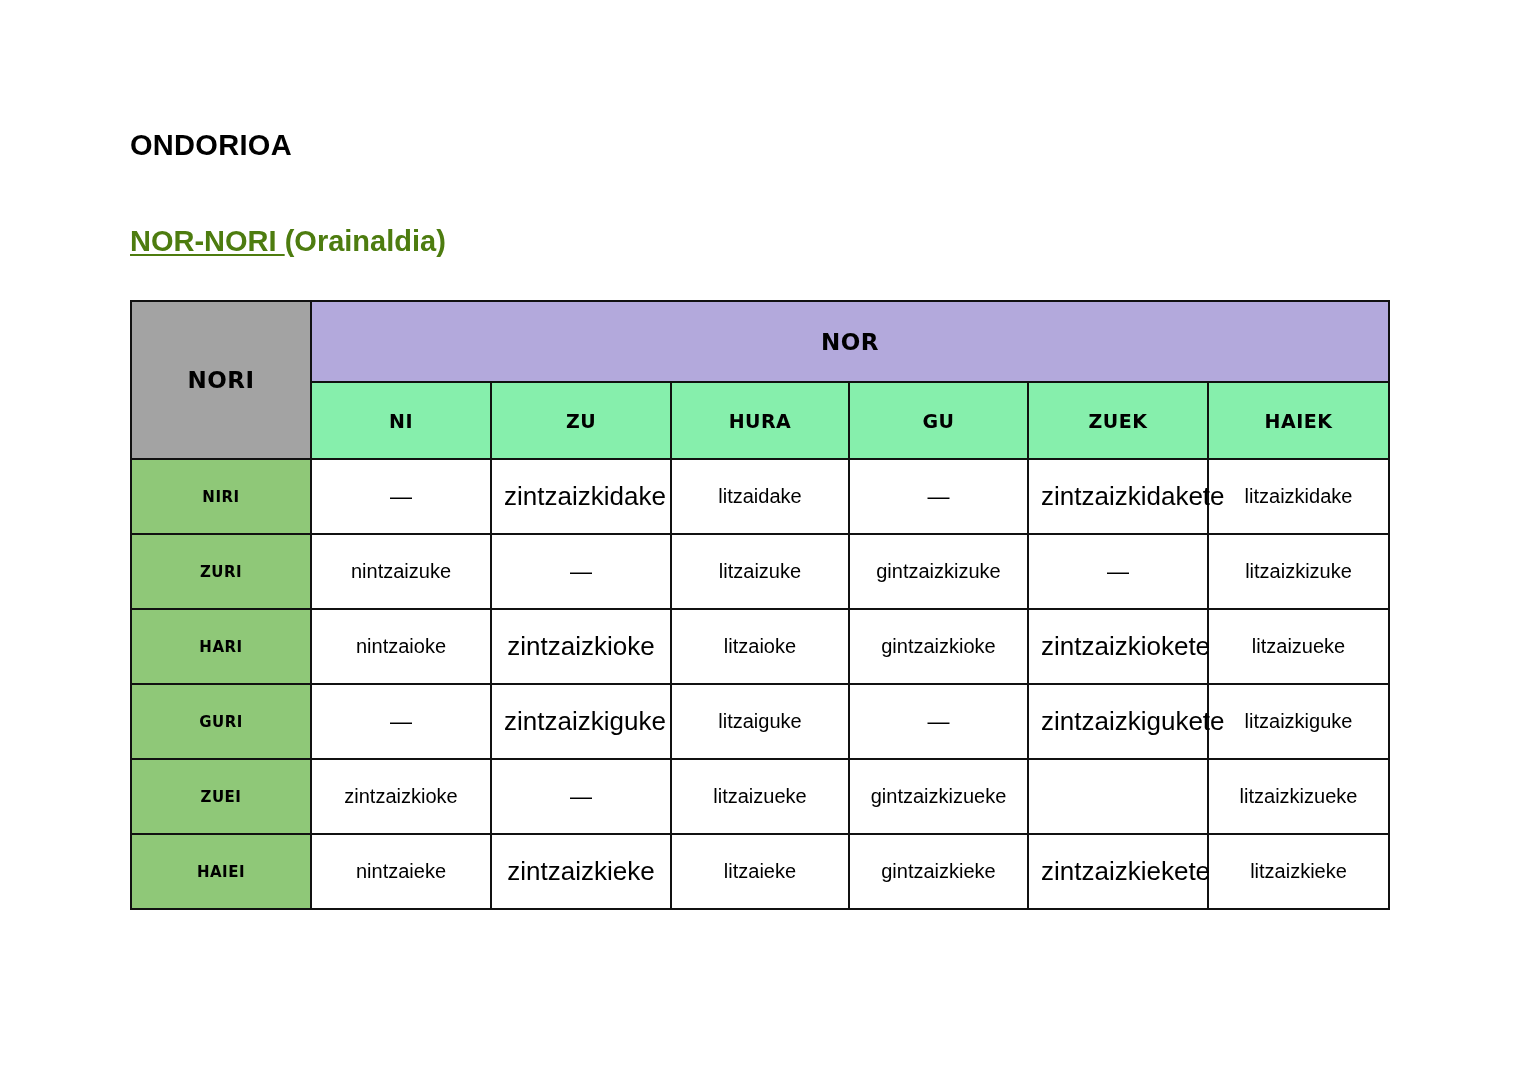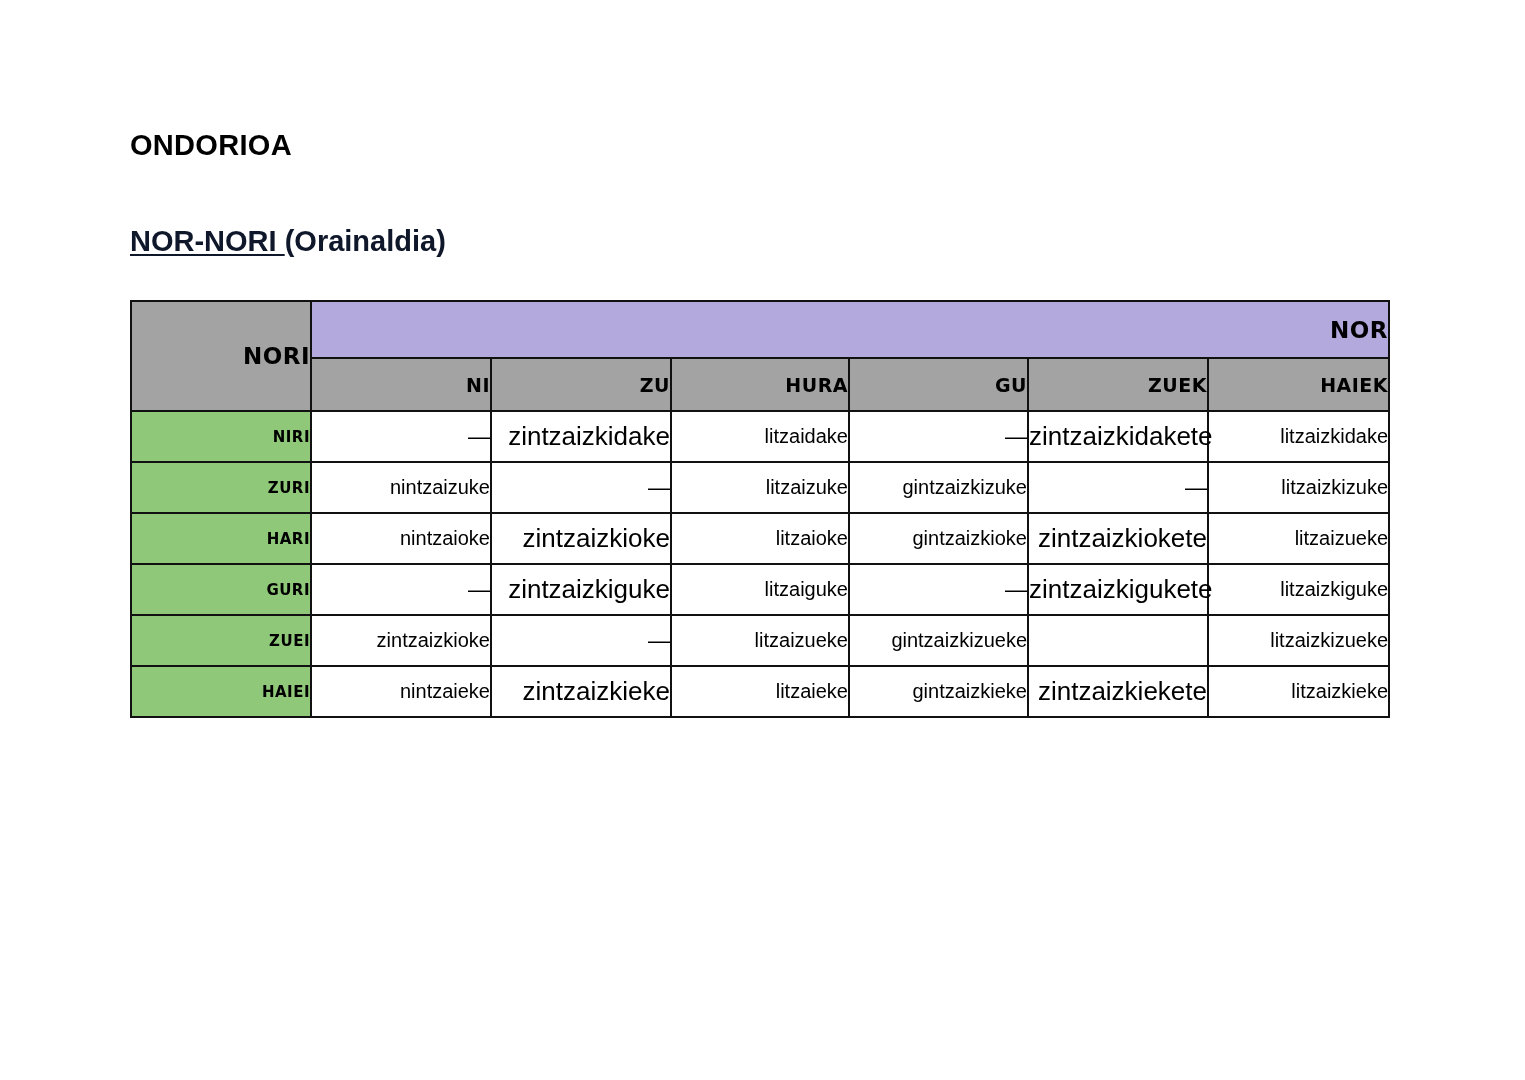--- a/index.html
+++ b/index.html
@@ -14,39 +14,39 @@
 
   .heading-main {
     position:absolute; left:130px; top:129px;
     font-family:"Liberation Sans", sans-serif;
     font-size:29px; font-weight:bold; color:#000000;
     letter-spacing:0.3px;
   }
   .heading-sub {
     position:absolute; left:130px; top:225px;
     font-family:"Liberation Sans", sans-serif;
-    font-size:29px; font-weight:bold; color:#0f172a;
+    font-size:29px; font-weight:bold; color:#4d7c0f;
     white-space:nowrap;
   }
   .heading-sub .u { text-decoration:underline; text-underline-offset:3px; }
 
   .table-wrap {
     position:absolute; left:130px; top:300px;
     width:1258px;
   }
   table.conj {
     border-collapse:collapse;
     width:1258px;
     table-layout:fixed;
     border:2px solid #111111;
   }
   table.conj td, table.conj th {
     border:2px solid #111111;
-    padding:0;
-    text-align:right;
+    padding:12px;
+    text-align:center;
     vertical-align:middle;
     color:#000000;
   }
   .hdr-nori {
     background:#a3a3a3;
     font-family:"DejaVu Sans", sans-serif;
     font-weight:bold;
     font-size:23px;
     letter-spacing:0.5px;
     height:106px;
@@ -54,21 +54,21 @@
   }
   .hdr-nor {
     background:#B3A9DC;
     font-family:"DejaVu Sans", sans-serif;
     font-weight:bold;
     font-size:23px;
     letter-spacing:0.5px;
     height:55px;
   }
   .hdr-col {
-    background:#a3a3a3;
+    background:#86efac;
     font-family:"DejaVu Sans", sans-serif;
     font-weight:bold;
     font-size:19px;
     letter-spacing:0.5px;
     height:51px;
   }
   .row-label {
     background:#8FC878;
     font-family:"DejaVu Sans", sans-serif;
     font-weight:bold;

